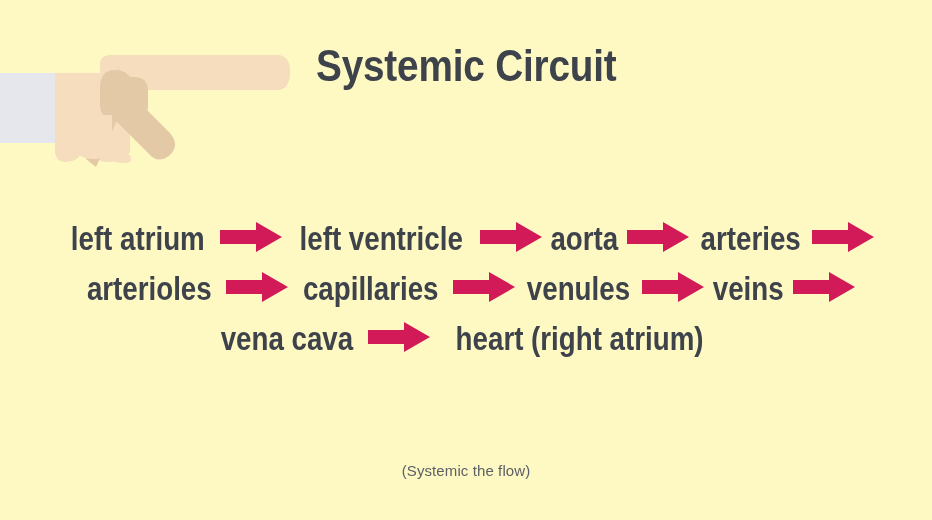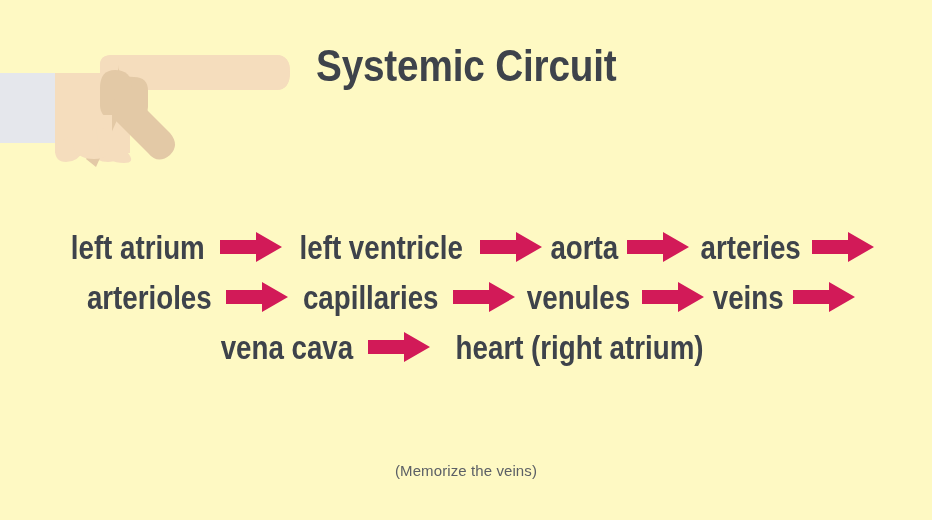--- a/index.html
+++ b/index.html
@@ -52,21 +52,21 @@
 
   
   .flow {
     position: absolute;
     left: 0;
     top: 222px;
     width: 932px;
   }
   .flow-row {
     display: flex;
-    align-items: center;
+    align-items: flex-start;
     justify-content: center;
     height: 50px;
     white-space: nowrap;
   }
   .flow-row.row-1 { padding-left: 2px; }
   .flow-row.row-2 { padding-left: 0px; }
   .flow-row.row-3 { padding-left: 3px; }
 
   .node-label {
     font-family: "Liberation Sans Narrow", "Liberation Sans", sans-serif;
@@ -195,15 +195,15 @@
       <span class="arrow">
         <svg width="62" height="30" viewBox="0 0 62 30" xmlns="http://www.w3.org/2000/svg">
           <path d="M0,8 L36,8 L36,0 L62,15 L36,30 L36,22 L0,22 Z" fill="#d21a58"></path>
         </svg>
       </span>
       <span class="node-label">heart (right atrium)</span>
     </div>
 
   </div>
 
-  <div class="footer-note">(Memorize the veins)</div>
+  <div class="footer-note">(Systemic the flow)</div>
 
 </div>
 
 </body></html>

